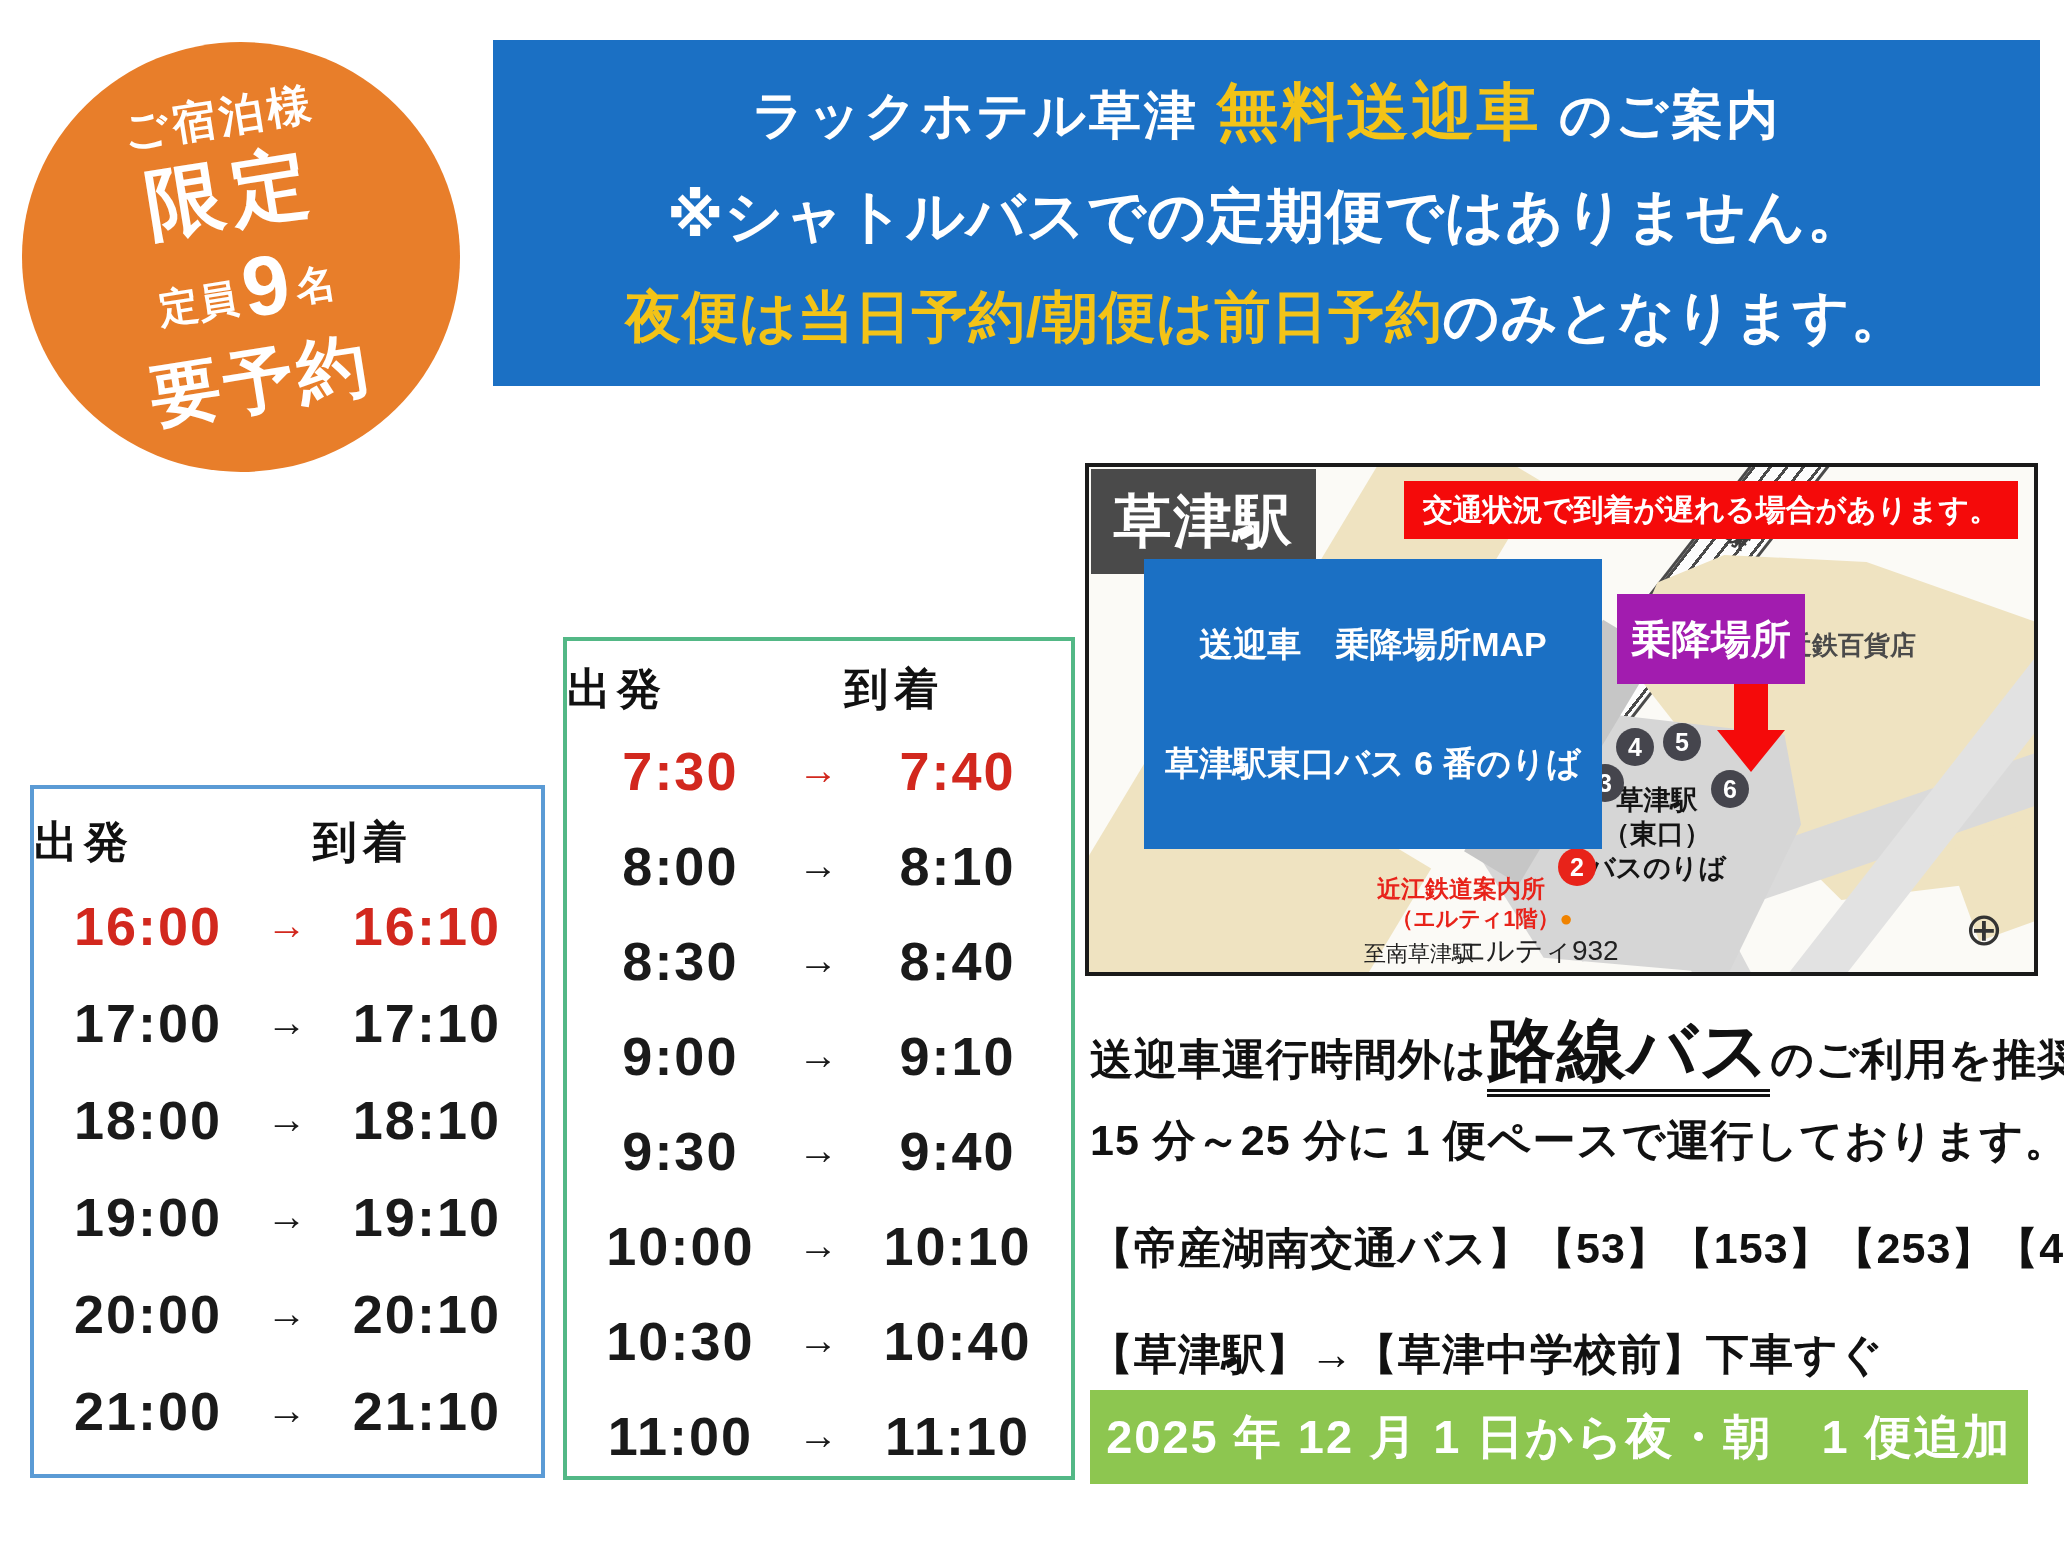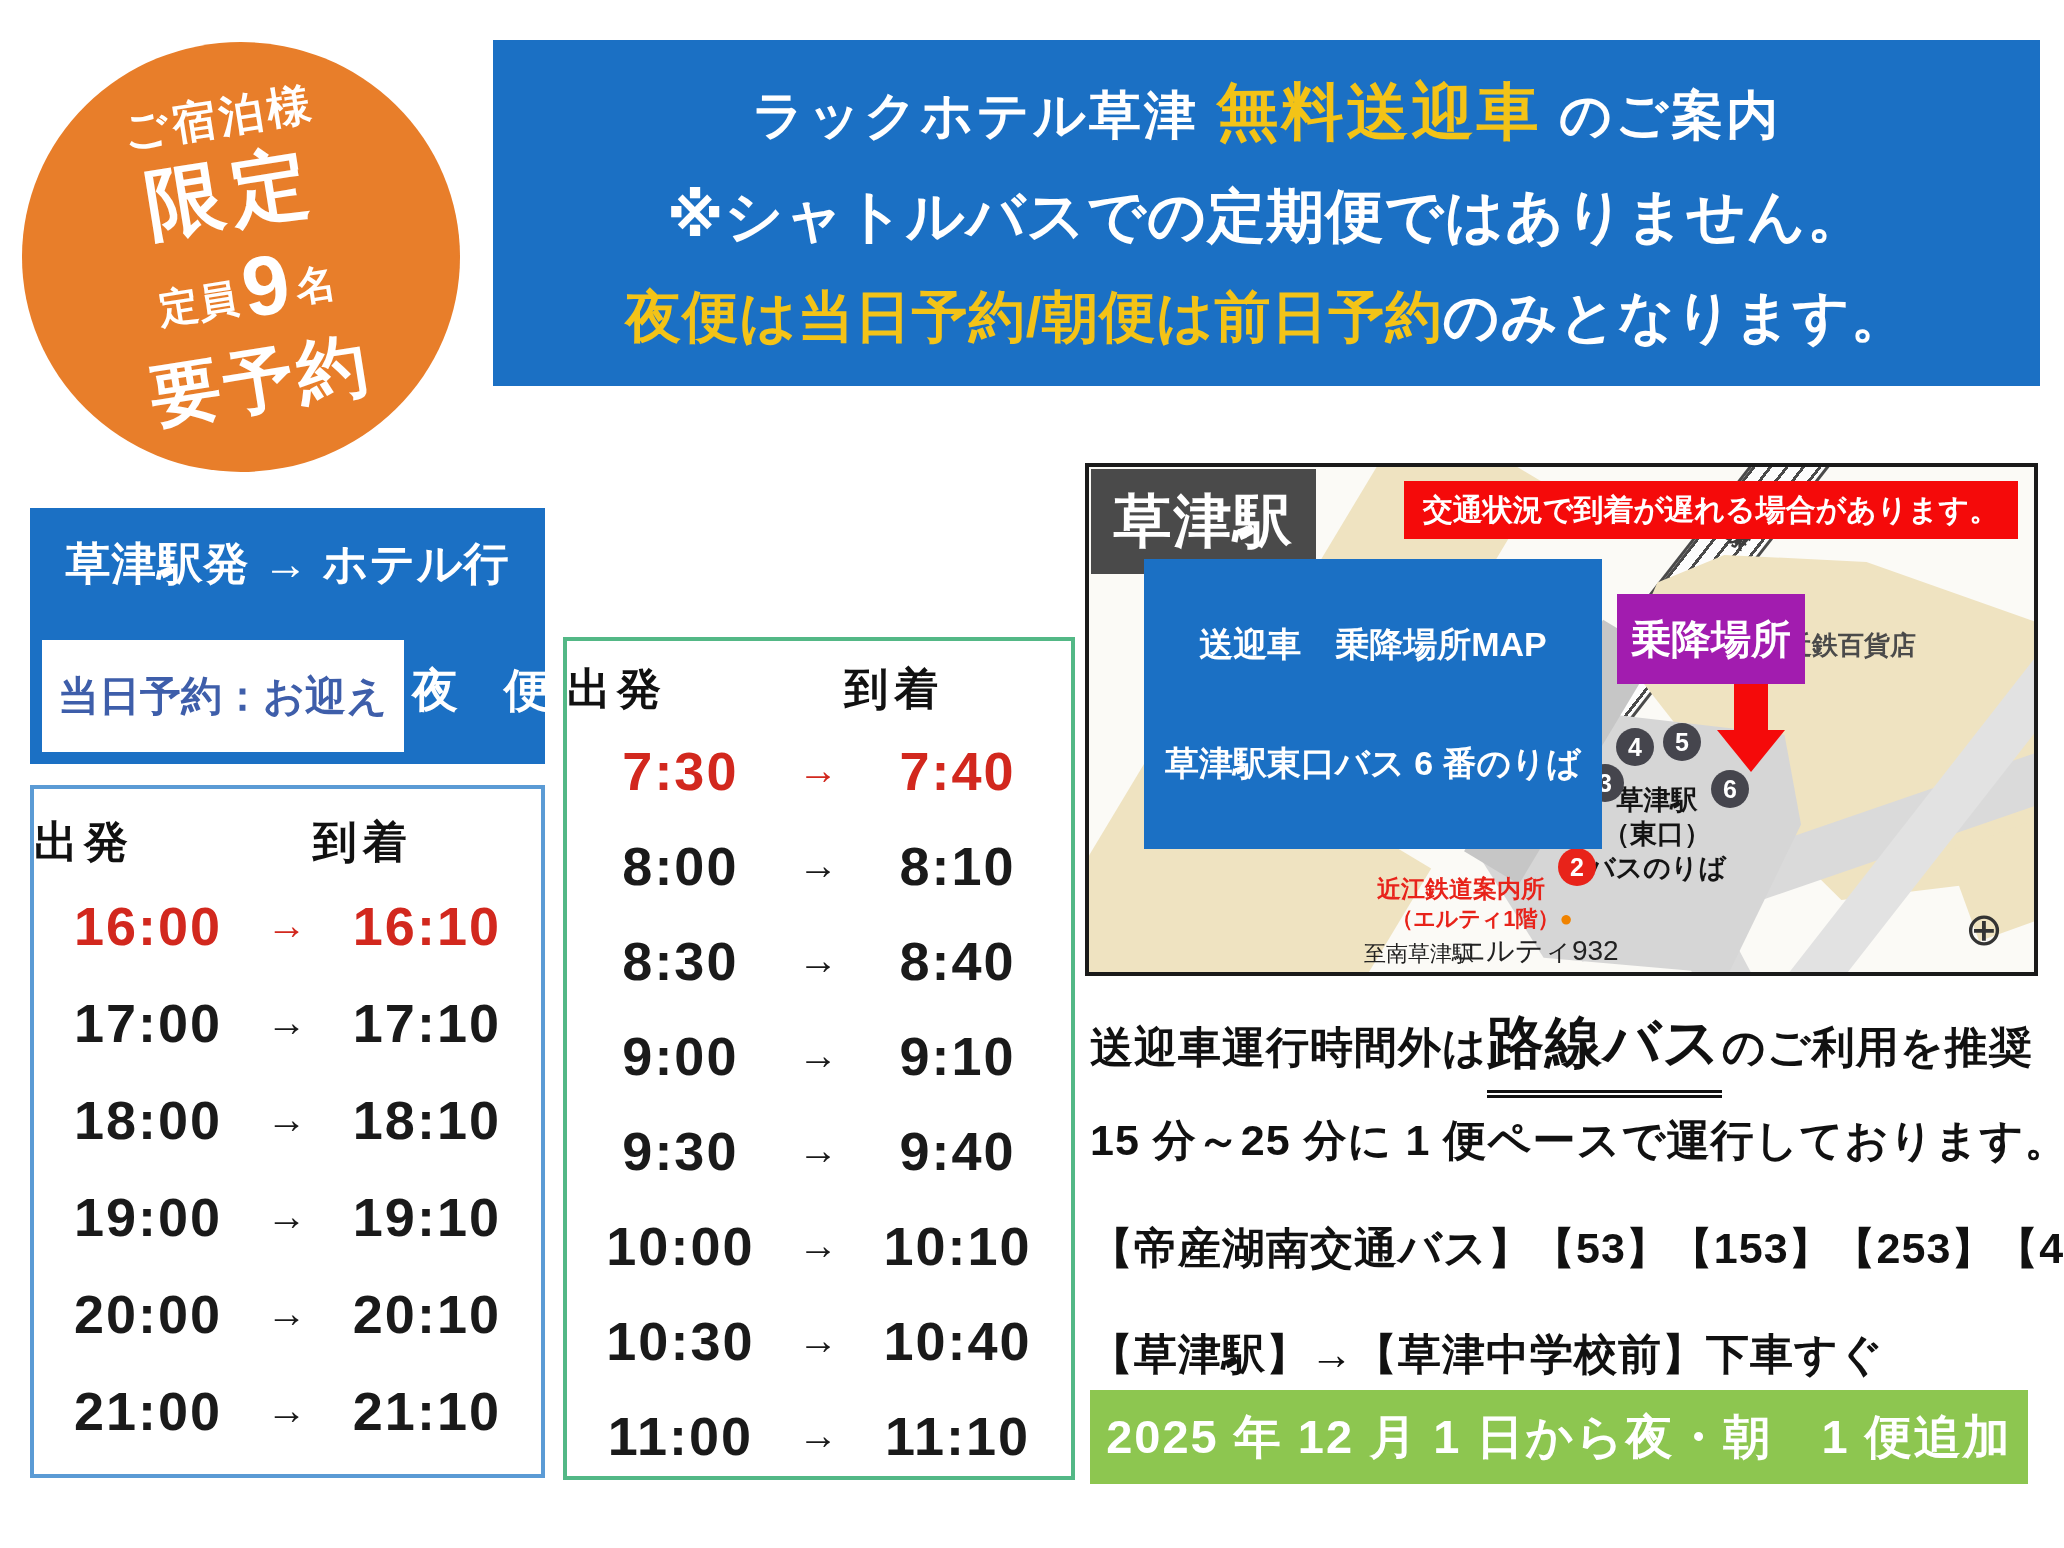--- a/index.html
+++ b/index.html
@@ -108,21 +108,21 @@
            align-items:center;padding:26px 0;z-index:3;}
   .stopbox{position:absolute;left:528px;top:127px;width:188px;height:90px;background:#a21caf;color:#fff;
            font-size:40px;font-weight:bold;display:flex;align-items:center;justify-content:center;z-index:3;}
   .arrstem{position:absolute;left:645px;top:217px;width:34px;height:48px;background:#F50A0A;z-index:3;}
   .arrhead{position:absolute;left:628px;top:263px;width:0;height:0;border-left:34px solid transparent;
            border-right:34px solid transparent;border-top:42px solid #F50A0A;z-index:3;}
 
   
   .note{position:absolute;left:1090px;width:975px;font-weight:bold;color:#111;font-size:43px;letter-spacing:1px;white-space:nowrap;}
   .nl1{top:1005px;}
-  .nl1 .big{font-size:57px;border-bottom:8px double #111;padding-bottom:16px;}
+  .nl1 .big{font-size:69px;border-bottom:8px double #111;padding-bottom:0;}
   .nl2{top:1112px;}
   .nl3{top:1220px;}
   .nl4{top:1326px;}
 
   
   .banner{position:absolute;left:1090px;top:1390px;width:938px;height:94px;background:#8DC650;color:#fff;
           font-size:47px;font-weight:bold;display:flex;align-items:center;justify-content:center;letter-spacing:2px;}
 </style>
 </head>
 <body>
@@ -137,25 +137,20 @@
       <div class="b4">要予約</div>
     </div>
   </div>
 
   <div class="header">
     <div class="h1"><span>ラックホテル草津 </span><span class="hl">無料送迎車</span><span> のご案内</span></div>
     <div class="h2">※シャトルバスでの定期便ではありません。</div>
     <div class="h3"><span class="hl">夜便は当日予約/朝便は前日予約</span><span>のみとなります。</span></div>
   </div>
 
-  <div class="panel p-night">
-    <div class="route"><span>草津駅発</span> <span>→</span> <span>ホテル行</span></div>
-    <div class="whitebox">当日予約：お迎え</div>
-    <div class="service">夜　便</div>
-  </div>
 
   <div class="ttable t-night">
     <div class="thead">
       <span class="col">出発</span>
         <span class="sp"></span>
         <span class="col">到着</span>
     </div>
     <div class="trow red">
         <span class="dep">16:00</span>
         <span class="arw">→</span>

